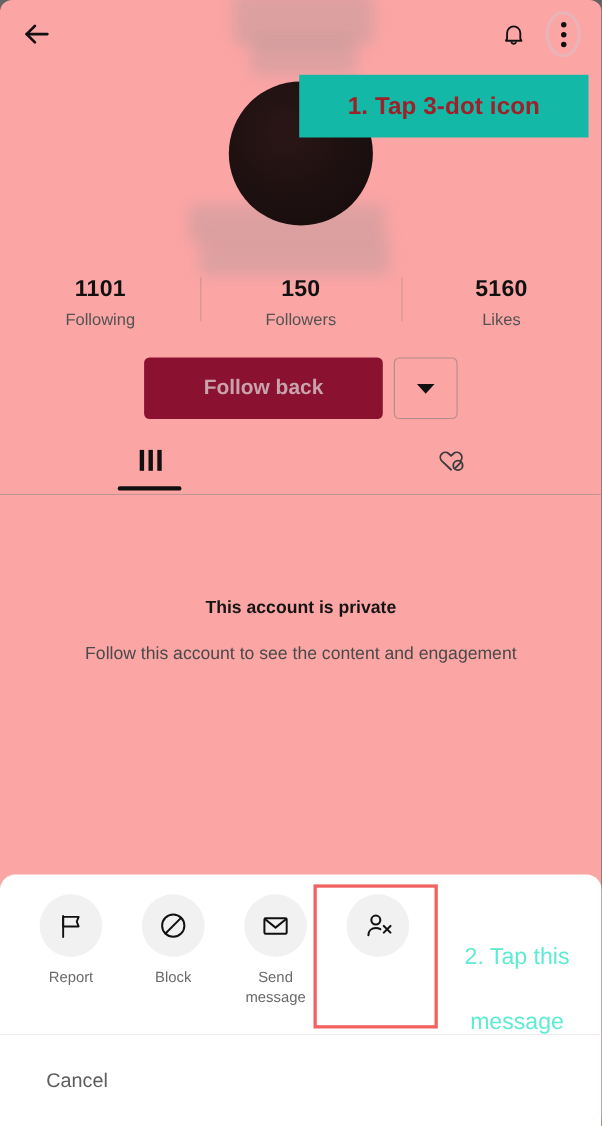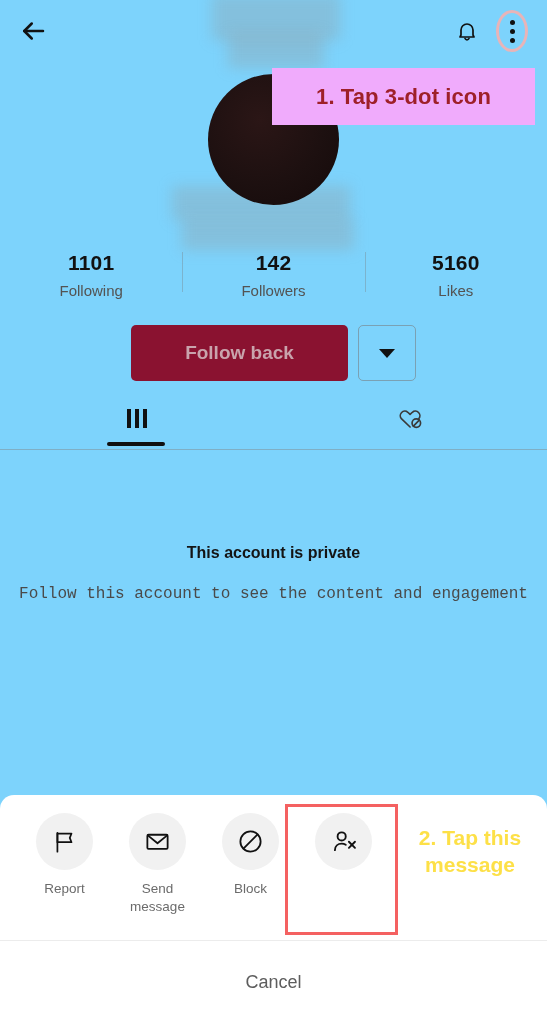--- a/index.html
+++ b/index.html
@@ -13,21 +13,22 @@
     position: relative;
     width: 547px; height: 1024px;
     background: #636363;
     overflow: hidden;
   }
 
   
   .profile {
     position: absolute;
     top: 0; left: 0; right: 0; bottom: 0;
-    background: #7dd3fc;
+    background: #fca5a5;
+    border-radius: 11px;
   }
 
   .header {
     position: absolute;
     top: 0; left: 0; right: 0;
     height: 62px;
     display: flex;
     align-items: center;
     justify-content: space-between;
     padding: 0 18px;
@@ -133,21 +134,21 @@
     left: 0; right: 0; top: 449px;
     height: 1px; background: rgba(130,130,130,0.45);
   }
 
   .private-wrap {
     position: absolute;
     top: 540px; left: 0; right: 0;
     text-align: center;
   }
   .private-title { font-size: 16px; font-weight: bold; color: #141414; line-height: 26px; }
-  .private-sub { font-size: 16px; color: #4a4a4a; margin-top: 18px; line-height: 21px; font-family: Liberation Mono, monospace; }
+  .private-sub { font-size: 16px; color: #4a4a4a; margin-top: 18px; line-height: 21px; }
 
   
   .sheet {
     position: absolute;
     left: 0; right: 0; bottom: 0;
     height: 229px;
     background: #ffffff;
     border-top-left-radius: 14px;
     border-top-right-radius: 14px;
     z-index: 20;
@@ -173,46 +174,47 @@
     max-width: 88px;
   }
   .sheet-sep {
     position: absolute;
     left: 0; right: 0; bottom: 83px;
     height: 1px; background: #ececec;
   }
   .cancel-row {
     position: absolute;
     left: 0; right: 0; bottom: 0; height: 83px;
-    display: flex; align-items: center; justify-content: center;
+    display: flex; align-items: center;  padding-left: 42px;
   }
   .cancel-row .txt { font-size: 18px; color: #5d5d5d; }
 
   
   .callout1 {
     position: absolute;
     left: 272px; top: 68px;
     width: 263px; height: 57px;
-    background: #f0abfc;
+    background: #14b8a6;
     display: flex; align-items: center; justify-content: center;
     z-index: 40;
   }
   .callout1 .txt {
     color: #9e2029; font-size: 22px; font-weight: bold; letter-spacing: .1px;
   }
   .callout2 {
     position: absolute;
     left: 400px; top: 824px;
     width: 140px;
     text-align: center;
     z-index: 40;
   }
   .callout2 .txt {
-    color: #fde047; font-size: 21px; font-weight: bold; line-height: 27px;
+    color: #5eead4; font-size: 21px; font-weight: normal; line-height: 27px;
     display: block;
+    margin-top: 32px;
   }
   .hl-box {
     position: absolute;
     left: 285px; top: 804px;
     width: 113px; height: 131px;
     border: 3px solid #f46161;
     z-index: 35;
     pointer-events: none;
   }
 
@@ -256,21 +258,21 @@
         </div>
       </div>
     </div>
 
     <div class="stats">
       <div class="stat">
         <div class="num">1101</div>
         <div class="lbl">Following</div>
       </div>
       <div class="stat">
-        <div class="num">142</div>
+        <div class="num">150</div>
         <div class="lbl">Followers</div>
       </div>
       <div class="stat">
         <div class="num">5160</div>
         <div class="lbl">Likes</div>
       </div>
     </div>
 
     <div class="actions">
       <div class="follow-btn">Follow back</div>
@@ -316,39 +318,39 @@
           <svg width="26" height="26" viewBox="0 0 24 24" fill="none" stroke="#111" stroke-width="1.6" stroke-linecap="round" stroke-linejoin="round">
             <line x1="5" y1="3.5" x2="5" y2="21"></line>
             <path d="M5 4.2h13l-1.6 4 1.6 4H5z"></path>
           </svg>
         </div>
         <div class="cap">Report</div>
       </div>
 
       <div class="sheet-item">
         <div class="circ">
+          <svg width="27" height="27" viewBox="0 0 24 24" fill="none" stroke="#111" stroke-width="1.6" stroke-linecap="round">
+            <circle cx="12" cy="12" r="9"></circle>
+            <line x1="5.7" y1="18.3" x2="18.3" y2="5.7"></line>
+          </svg>
+        </div>
+        <div class="cap">Block</div>
+      </div>
+
+      <div class="sheet-item">
+        <div class="circ">
           <svg width="27" height="27" viewBox="0 0 24 24" fill="none" stroke="#111" stroke-width="1.6" stroke-linecap="round" stroke-linejoin="round">
             <rect x="3" y="6" width="18" height="12.5" rx="1"></rect>
             <polyline points="3.4,6.6 12,13.6 20.6,6.6"></polyline>
           </svg>
         </div>
         <div class="cap">
           <span>Send</span><br>
           <span>message</span>
         </div>
-      </div>
-
-      <div class="sheet-item">
-        <div class="circ">
-          <svg width="27" height="27" viewBox="0 0 24 24" fill="none" stroke="#111" stroke-width="1.6" stroke-linecap="round">
-            <circle cx="12" cy="12" r="9"></circle>
-            <line x1="5.7" y1="18.3" x2="18.3" y2="5.7"></line>
-          </svg>
-        </div>
-        <div class="cap">Block</div>
       </div>
 
       <div class="sheet-item">
         <div class="circ">
           <svg width="28" height="28" viewBox="0 0 24 24" fill="none" stroke="#111" stroke-width="1.6" stroke-linecap="round" stroke-linejoin="round">
             <circle cx="10" cy="7.2" r="3.5"></circle>
             <path d="M4.2 19c0-3.5 2.6-5.6 5.8-5.6 1.3 0 2.5.35 3.5.95"></path>
             <line x1="16.2" y1="11.8" x2="21.4" y2="17"></line>
             <line x1="21.4" y1="11.8" x2="16.2" y2="17"></line>
           </svg>

